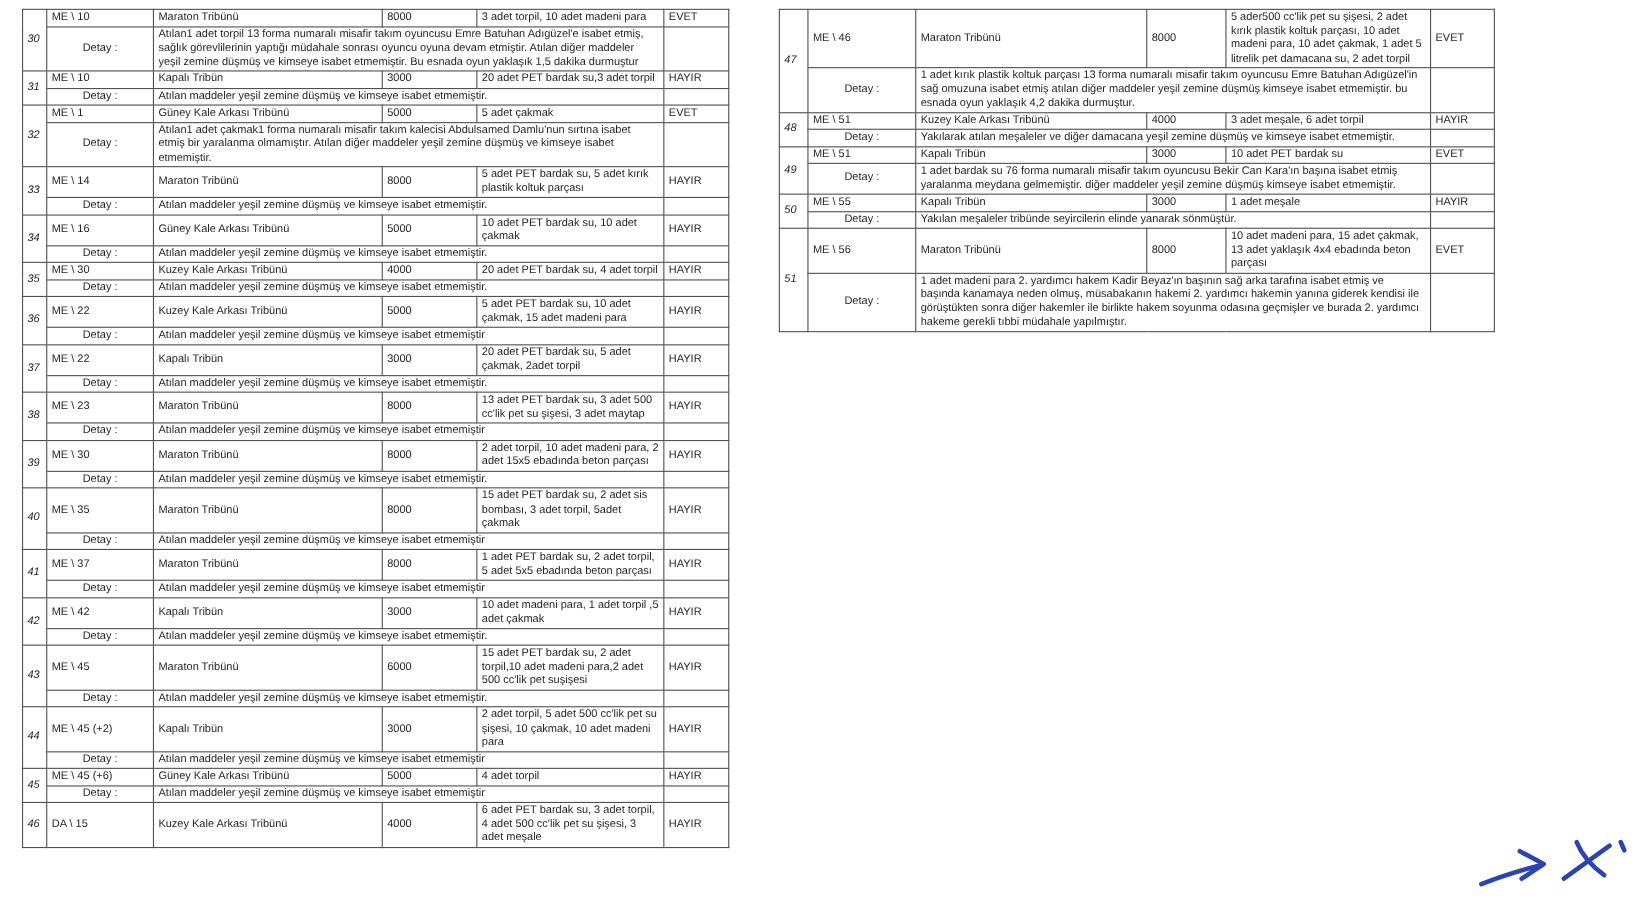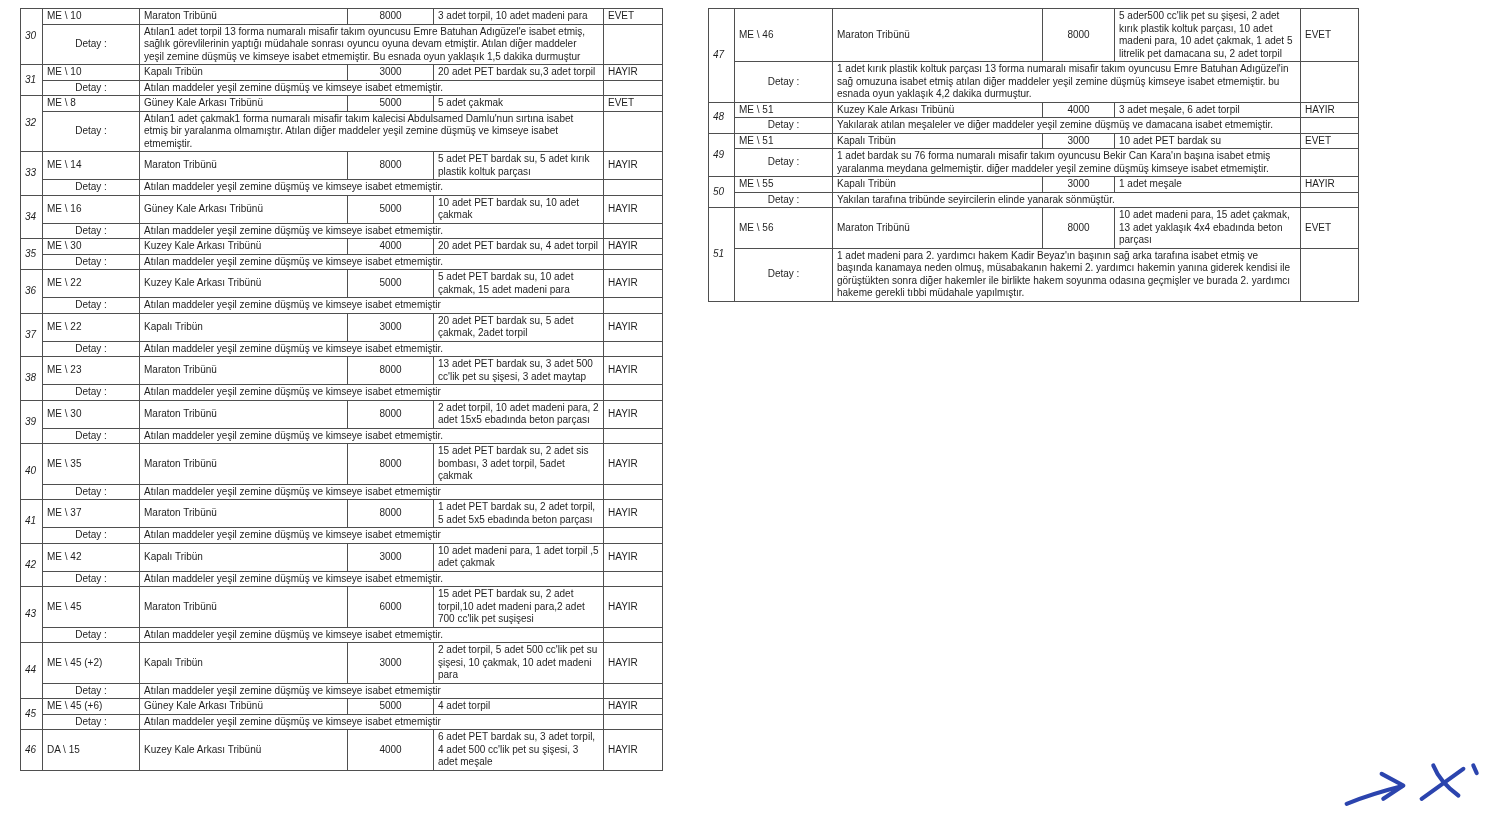--- a/index.html
+++ b/index.html
@@ -17,21 +17,21 @@
     padding:1px 4px;
     font-size:10px;
     line-height:1.25;
     vertical-align:middle;
     word-wrap:break-word;
   }
   table.report { border:1px solid #3c3c3c; }
 
   td.no-cell   { text-align:left; font-size:10.5px; padding:0 2px;font-style:italic; }
   td.code-cell { }
-  td.cap-cell  { text-align:center; }
+  td.cap-cell  { }
   td.res-cell  { }
   td.detail-label-cell { text-align:center; }
   td.detail-text-cell  { }
   td.empty-cell { }
 
   #left-table  { left:20px;  top:8px; width:642px; }
   #right-table { left:708px; top:8px; width:650px; }
 
   .signature {
     position:absolute; left:1340px; top:748px; width:150px; height:80px;
@@ -74,21 +74,21 @@
           <td class="items-cell">20 adet PET bardak su,3 adet torpil</td>
           <td class="res-cell">HAYIR</td>
         </tr>
         <tr>
           <td class="detail-label-cell">Detay :</td>
           <td class="detail-text-cell" colspan="3">Atılan maddeler yeşil zemine düşmüş ve kimseye isabet etmemiştir.</td>
           <td class="empty-cell"></td>
         </tr>
         <tr>
           <td class="no-cell" rowspan="2">32</td>
-          <td class="code-cell">ME \ 8</td>
+          <td class="code-cell">ME \ 1</td>
           <td class="tribune-cell">Güney Kale Arkası Tribünü</td>
           <td class="cap-cell">5000</td>
           <td class="items-cell">5 adet çakmak</td>
           <td class="res-cell">EVET</td>
         </tr>
         <tr>
           <td class="detail-label-cell">Detay :</td>
           <td class="detail-text-cell" colspan="3">Atılan1 adet çakmak1 forma numaralı misafir takım kalecisi Abdulsamed Damlu'nun sırtına isabet etmiş bir yaralanma olmamıştır. Atılan diğer maddeler yeşil zemine düşmüş ve kimseye isabet etmemiştir.</td>
           <td class="empty-cell"></td>
         </tr>
@@ -220,21 +220,21 @@
         <tr>
           <td class="detail-label-cell">Detay :</td>
           <td class="detail-text-cell" colspan="3">Atılan maddeler yeşil zemine düşmüş ve kimseye isabet etmemiştir.</td>
           <td class="empty-cell"></td>
         </tr>
         <tr>
           <td class="no-cell" rowspan="2">43</td>
           <td class="code-cell">ME \ 45</td>
           <td class="tribune-cell">Maraton Tribünü</td>
           <td class="cap-cell">6000</td>
-          <td class="items-cell">15 adet PET bardak su, 2 adet torpil,10 adet madeni para,2 adet 700 cc'lik pet suşişesi</td>
+          <td class="items-cell">15 adet PET bardak su, 2 adet torpil,10 adet madeni para,2 adet 500 cc'lik pet suşişesi</td>
           <td class="res-cell">HAYIR</td>
         </tr>
         <tr>
           <td class="detail-label-cell">Detay :</td>
           <td class="detail-text-cell" colspan="3">Atılan maddeler yeşil zemine düşmüş ve kimseye isabet etmemiştir.</td>
           <td class="empty-cell"></td>
         </tr>
         <tr>
           <td class="no-cell" rowspan="2">44</td>
           <td class="code-cell">ME \ 45 (+2)</td>
@@ -298,21 +298,21 @@
         <tr>
           <td class="no-cell" rowspan="2">48</td>
           <td class="code-cell">ME \ 51</td>
           <td class="tribune-cell">Kuzey Kale Arkası Tribünü</td>
           <td class="cap-cell">4000</td>
           <td class="items-cell">3 adet meşale, 6 adet torpil</td>
           <td class="res-cell">HAYIR</td>
         </tr>
         <tr>
           <td class="detail-label-cell">Detay :</td>
-          <td class="detail-text-cell" colspan="3">Yakılarak atılan meşaleler ve diğer maddeler yeşil zemine düşmüş ve damacana isabet etmemiştir.</td>
+          <td class="detail-text-cell" colspan="3">Yakılarak atılan meşaleler ve diğer damacana yeşil zemine düşmüş ve kimseye isabet etmemiştir.</td>
           <td class="empty-cell"></td>
         </tr>
         <tr>
           <td class="no-cell" rowspan="2">49</td>
           <td class="code-cell">ME \ 51</td>
           <td class="tribune-cell">Kapalı Tribün</td>
           <td class="cap-cell">3000</td>
           <td class="items-cell">10 adet PET bardak su</td>
           <td class="res-cell">EVET</td>
         </tr>
@@ -324,21 +324,21 @@
         <tr>
           <td class="no-cell" rowspan="2">50</td>
           <td class="code-cell">ME \ 55</td>
           <td class="tribune-cell">Kapalı Tribün</td>
           <td class="cap-cell">3000</td>
           <td class="items-cell">1 adet meşale</td>
           <td class="res-cell">HAYIR</td>
         </tr>
         <tr>
           <td class="detail-label-cell">Detay :</td>
-          <td class="detail-text-cell" colspan="3">Yakılan tarafına tribünde seyircilerin elinde yanarak sönmüştür.</td>
+          <td class="detail-text-cell" colspan="3">Yakılan meşaleler tribünde seyircilerin elinde yanarak sönmüştür.</td>
           <td class="empty-cell"></td>
         </tr>
         <tr>
           <td class="no-cell" rowspan="2">51</td>
           <td class="code-cell">ME \ 56</td>
           <td class="tribune-cell">Maraton Tribünü</td>
           <td class="cap-cell">8000</td>
           <td class="items-cell">10 adet madeni para, 15 adet çakmak, 13 adet yaklaşık 4x4 ebadında beton parçası</td>
           <td class="res-cell">EVET</td>
         </tr>

